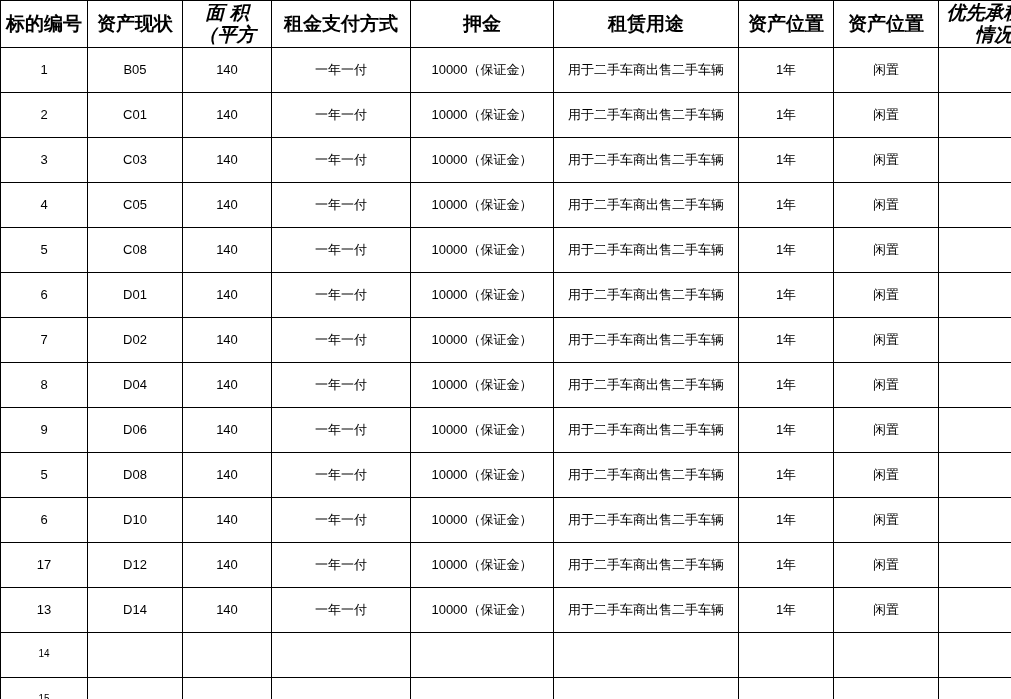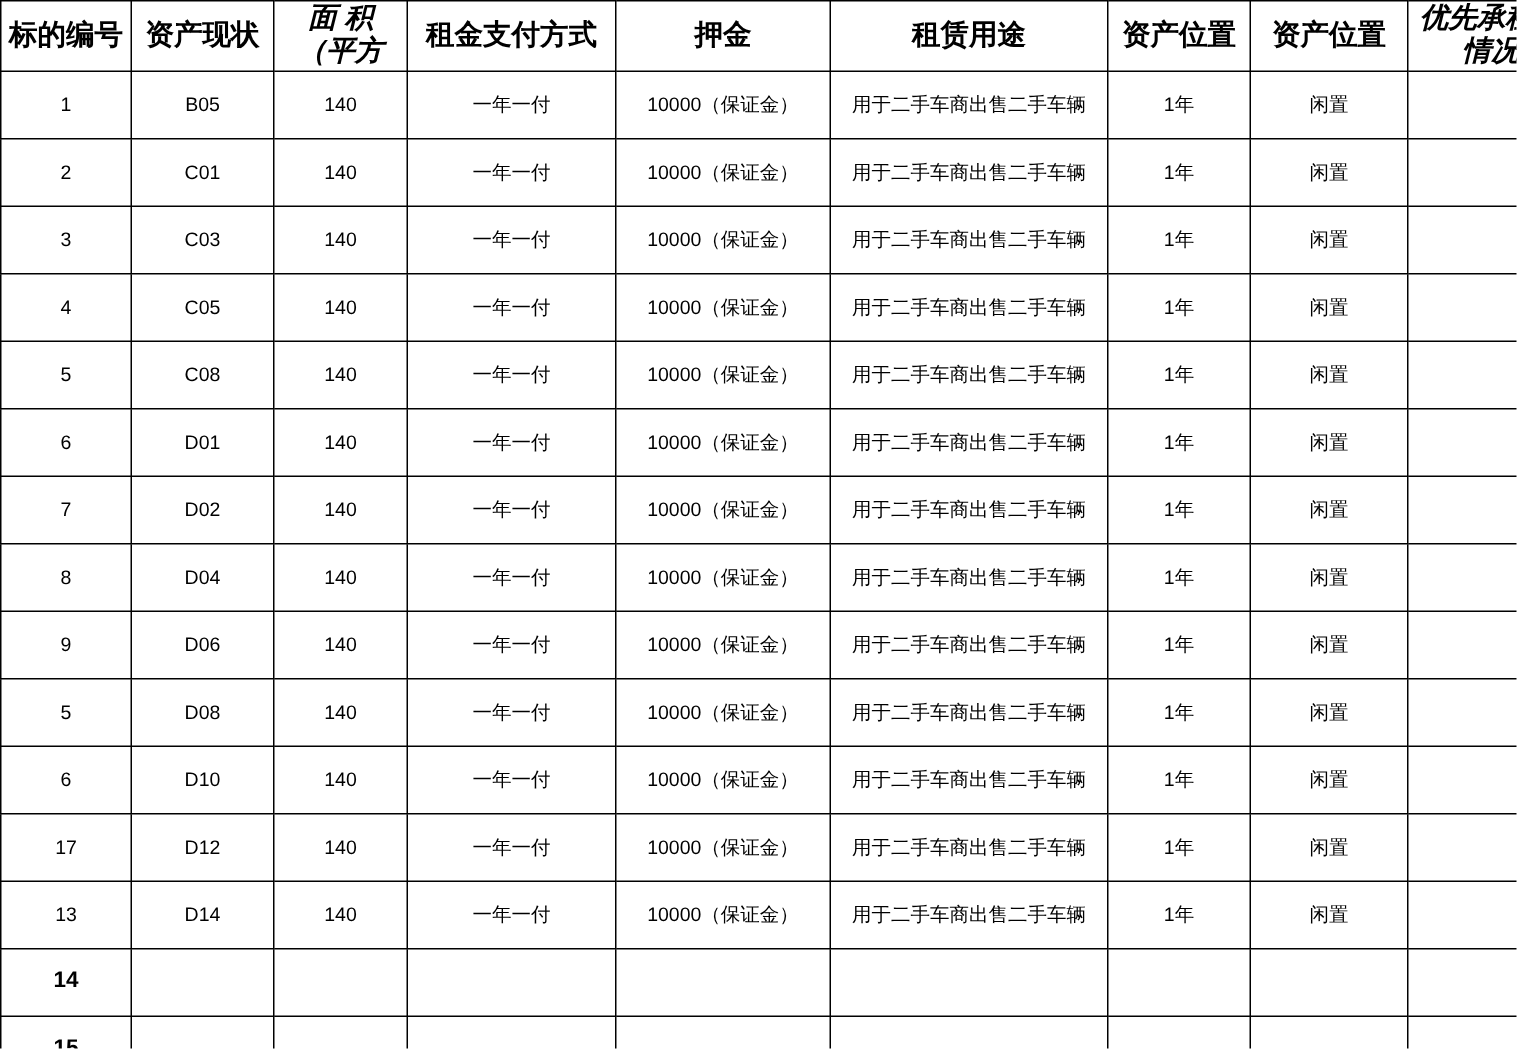--- a/index.html
+++ b/index.html
@@ -39,22 +39,21 @@
   th.hdr-priority {
     color: #c00000;
   }
   table.sheet tbody td {
     height: 40px;
     padding: 2px 2px;
   }
   tr.empty-row td {
     height: 19px;
     padding: 0 2px;
-    font-size: 15px;
-    font-weight: bold;
+    font-size: 10px;
   }
   .col-no      { width: 78px; }
   .col-loc     { width: 86px; }
   .col-area    { width: 80px; }
   .col-pay     { width: 130px; }
   .col-deposit { width: 134px; }
   .col-use     { width: 176px; }
   .col-term    { width: 86px; }
   .col-status  { width: 96px; }
   .col-priority{ width: 102px; }

